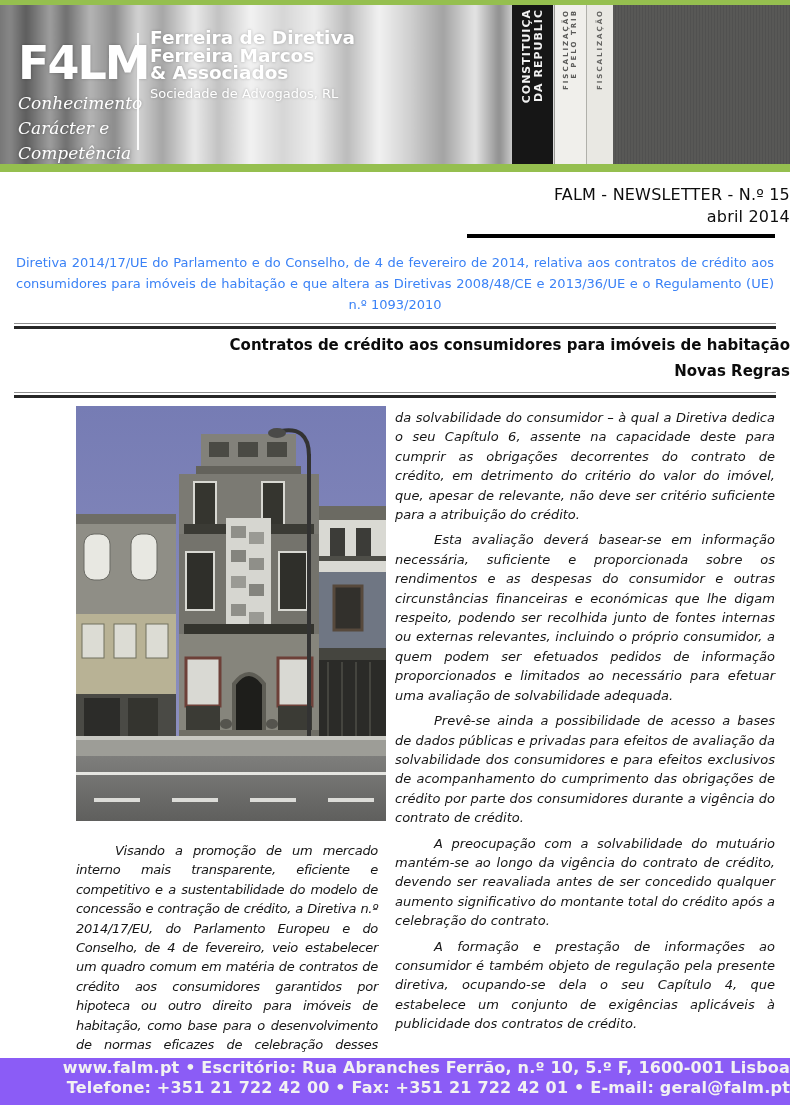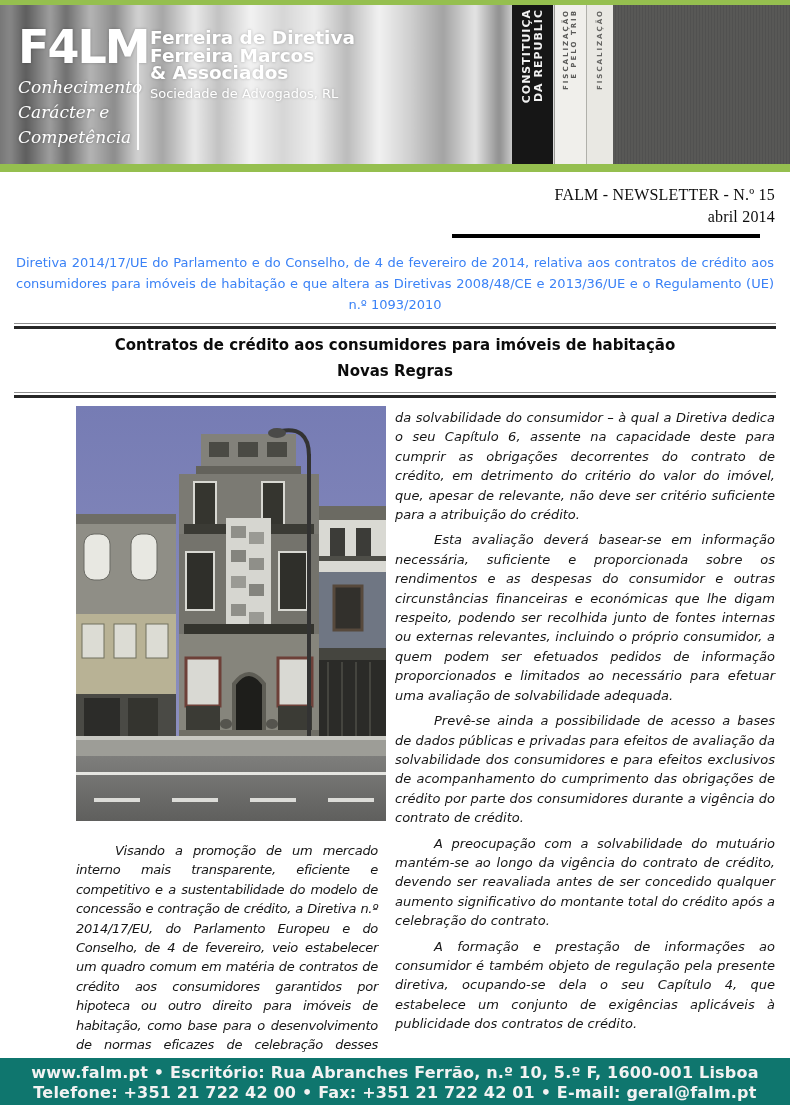--- a/index.html
+++ b/index.html
@@ -22,56 +22,56 @@
   .spine .vtext{writing-mode:vertical-rl;transform:rotate(180deg);filter:blur(0.4px);
                 white-space:nowrap;line-height:1;margin-top:4px;}
   .spine-black{left:512px;width:41px;background:#161616;}
   .spine-black .vtext{color:#f2f2f2;font-weight:bold;font-size:11px;letter-spacing:1px;}
   .spine-white1{left:554px;width:31px;background:#f0efeb;border-left:1px solid #9a9a96;}
   .spine-white1 .vtext{color:#5a5a58;font-size:7px;font-weight:bold;letter-spacing:2px;}
   .spine-white2{left:586px;width:26px;background:#e9e8e3;border-left:1px solid #b0b0aa;}
   .spine-white2 .vtext{color:#666664;font-size:7px;font-weight:bold;letter-spacing:2px;}
   .dark-panel{position:absolute;top:0;left:613px;width:177px;height:159px;
     background:repeating-linear-gradient(90deg,#585856 0 2px,#515150 2px 3px);}
-  .brand{position:absolute;left:18px;top:20px;color:#ffffff;}
+  .brand{position:absolute;left:18px;top:36px;color:#ffffff;}
   .brand-logo{font-size:46px;font-weight:bold;letter-spacing:-2px;line-height:44px;
               text-shadow:0 0 3px rgba(0,0,0,.25);}
   .brand-tagline{font-family:"DejaVu Serif","Liberation Serif",serif;font-style:italic;
                  font-size:17px;line-height:25px;margin-top:6px;text-shadow:0 0 3px rgba(0,0,0,.3);}
   .v-divider{position:absolute;left:137px;top:28px;height:117px;width:2px;background:rgba(255,255,255,.92);}
   .firm{position:absolute;left:150px;top:24px;color:#ffffff;text-shadow:0 0 3px rgba(0,0,0,.25);}
   .firm-line{font-size:18.5px;font-weight:bold;line-height:17.5px;}
   .firm-sub{font-size:13px;font-weight:normal;line-height:20px;margin-top:2px;}
 
   
-  .masthead{margin-top:12px;text-align:right;padding-right:15px;font-family:Liberation Serif, serif;}
+  .masthead{margin-top:12px;text-align:right;}
   .masthead-line{font-size:16px;line-height:22px;color:#0d0d0d;letter-spacing:.2px;}
   .black-rule{height:4px;width:308px;background:#000;margin:6px 15px 0 auto;}
 
   
   .lead{margin:14px 16px 0 16px;font-size:13px;line-height:21px;color:#3b82f6;
         text-align:justify;text-align-last:center;}
 
   
   .rule-double{height:2px;margin:8px 14px 0 14px;border-top:1px solid #8e8e8e;border-bottom:3px solid #262626;}
-  .headline{text-align:center;margin:3px 0 0 0;}
+  .headline{text-align:right;margin:3px 0 0 0;}
   .headline div{font-size:15px;font-weight:bold;line-height:26px;color:#0c0c0c;}
 
   
   .columns{display:flex;margin-top:8px;}
   .col-left{width:310px;margin-left:76px;flex:none;}
   .col-right{width:380px;margin-left:9px;margin-right:15px;flex:none;padding-top:2px;}
   .photo{display:block;width:310px;height:415px;}
   .col-left .text{width:302px;margin-top:20px;letter-spacing:-0.3px;}
   p.body{font-size:13px;line-height:19.4px;text-align:justify;margin:0 0 6px 0;color:#151515;font-style:italic;}
   p.body.indent{text-indent:39px;}
 
   
-  .footer{position:absolute;left:0;bottom:0;width:790px;height:47px;background:#0f766e;
-          text-align:center;padding-top:5px;box-sizing:border-box;}
+  .footer{position:absolute;left:0;bottom:0;width:790px;height:47px;background:#8b5cf6;
+          text-align:right;box-sizing:border-box;}
   .footer div{color:#f2f2f2;font-size:16px;font-weight:bold;line-height:20px;letter-spacing:.2px;}
 </style>
 </head>
 <body>
 
 <div class="page">
 
   <header class="banner">
     <div class="strip top" style="background:#95bf4f"></div>
     <div class="banner-photo">

